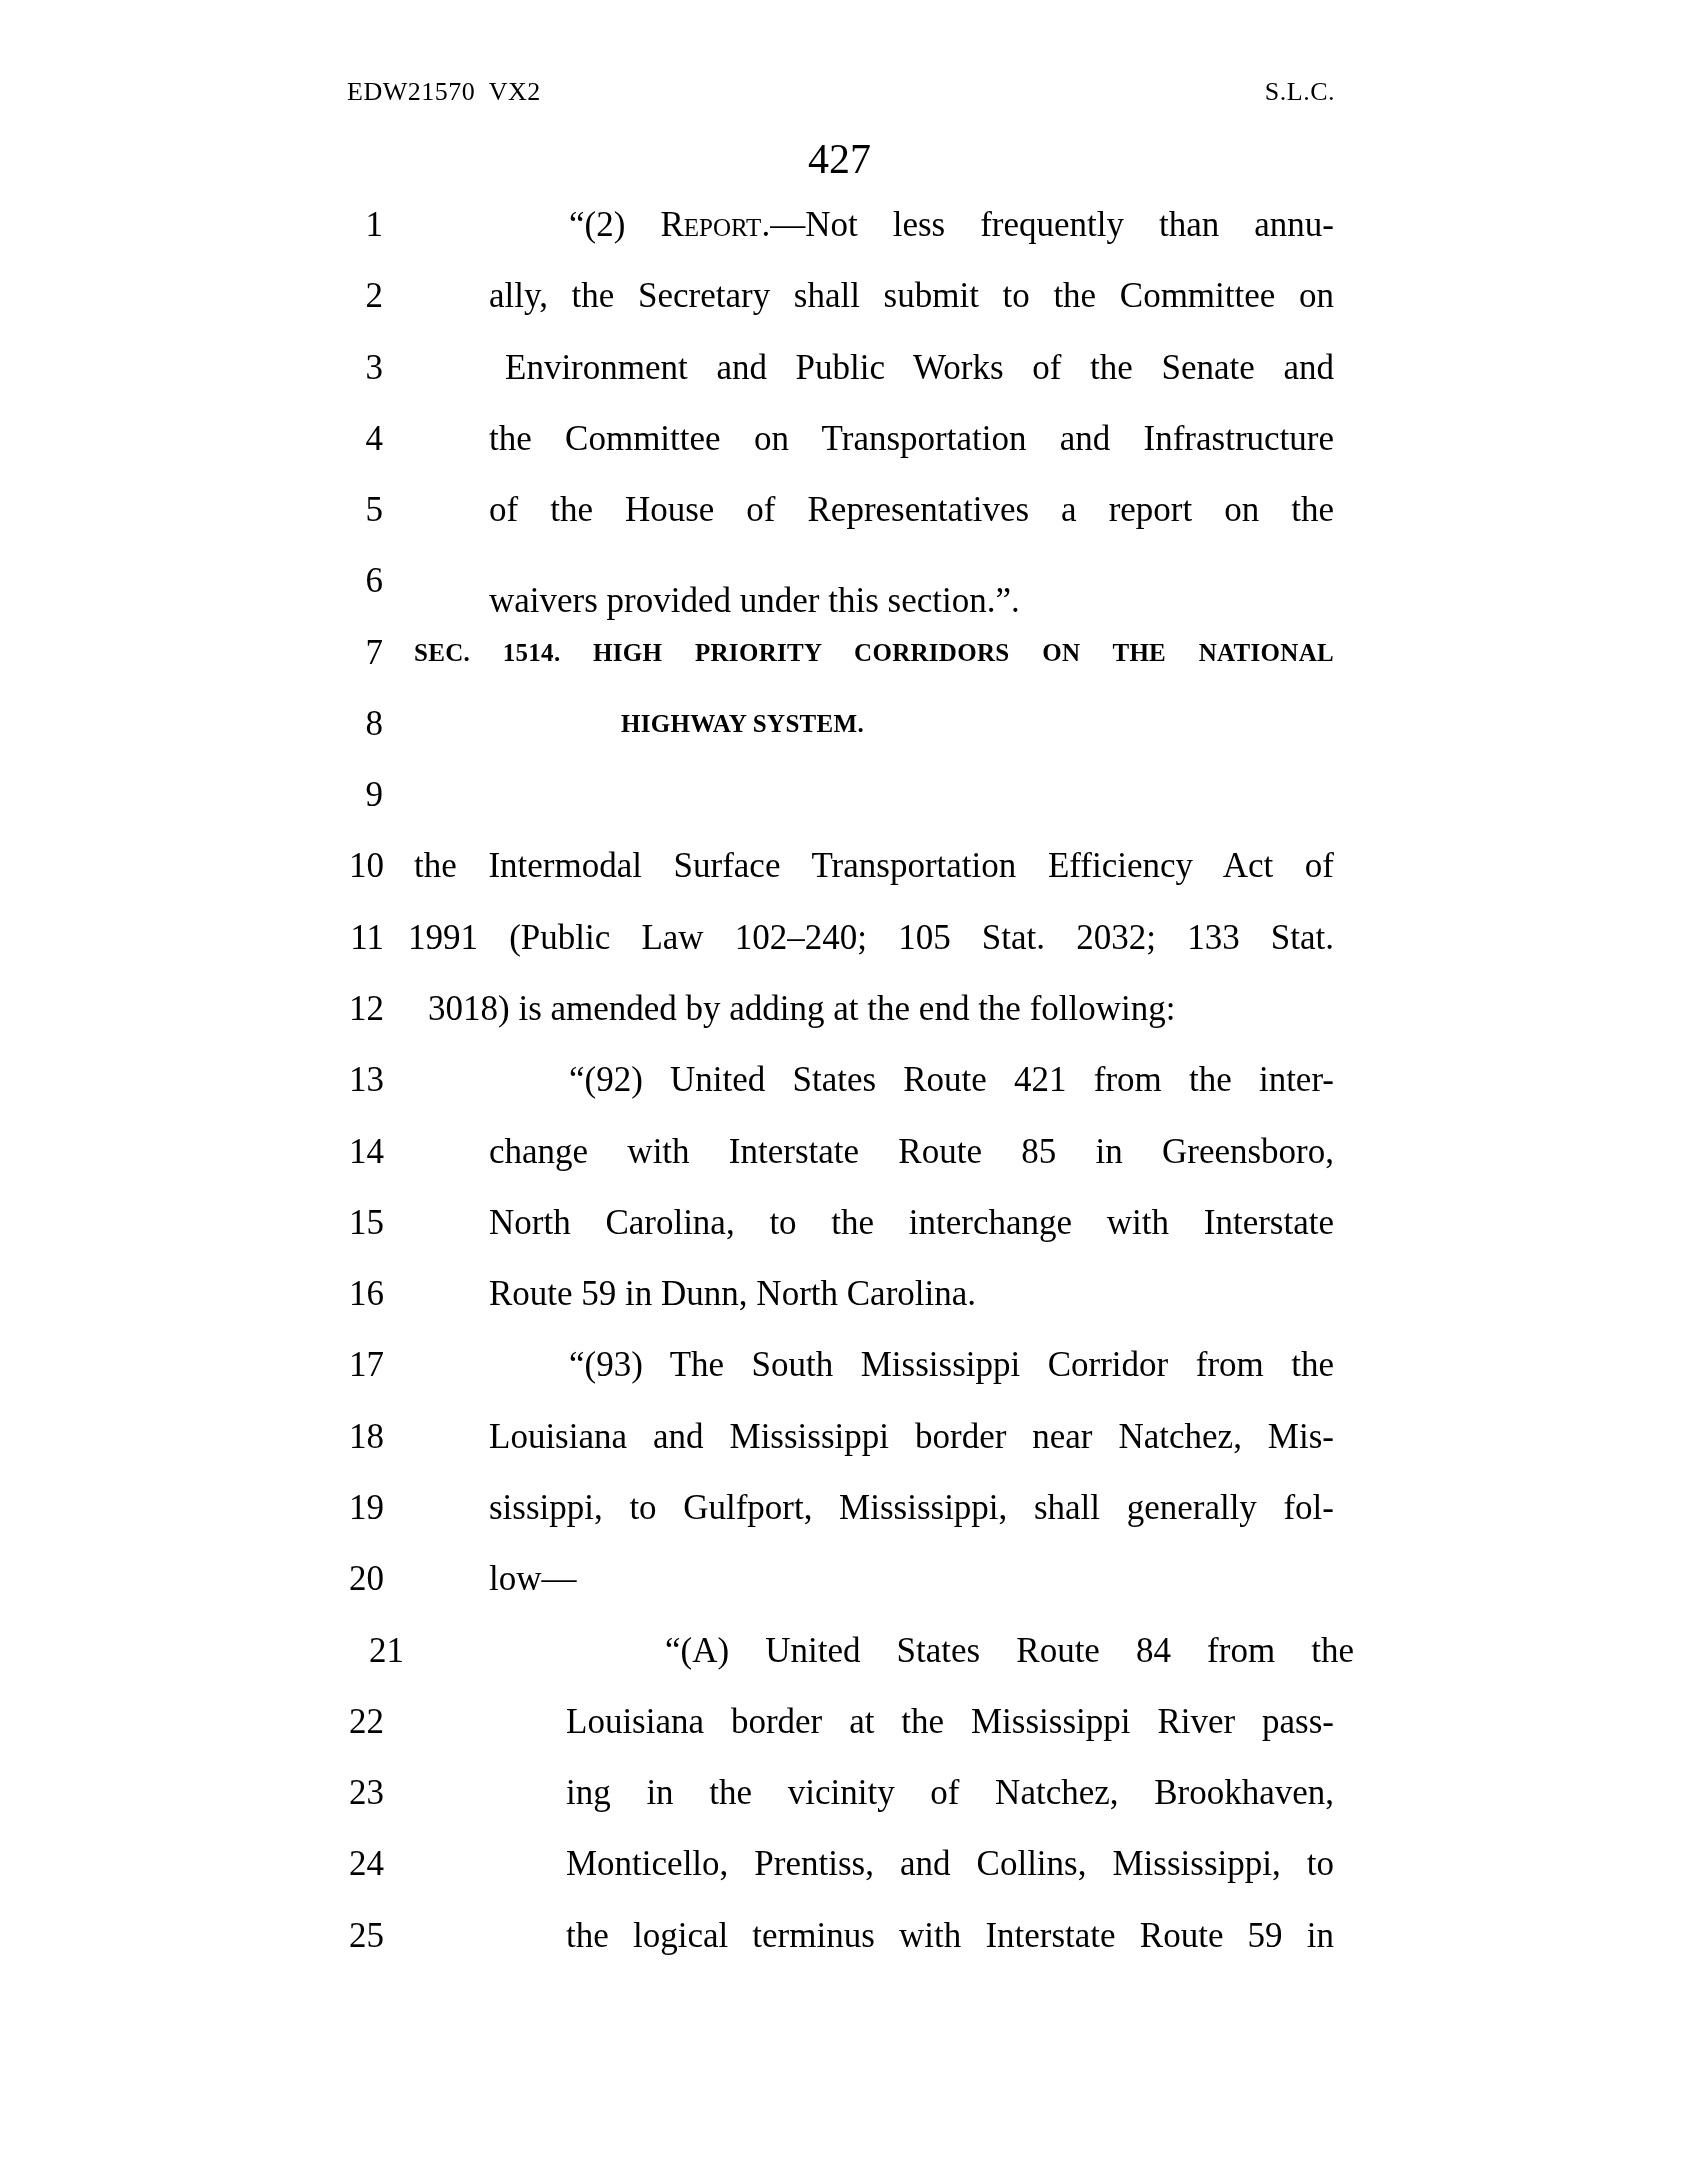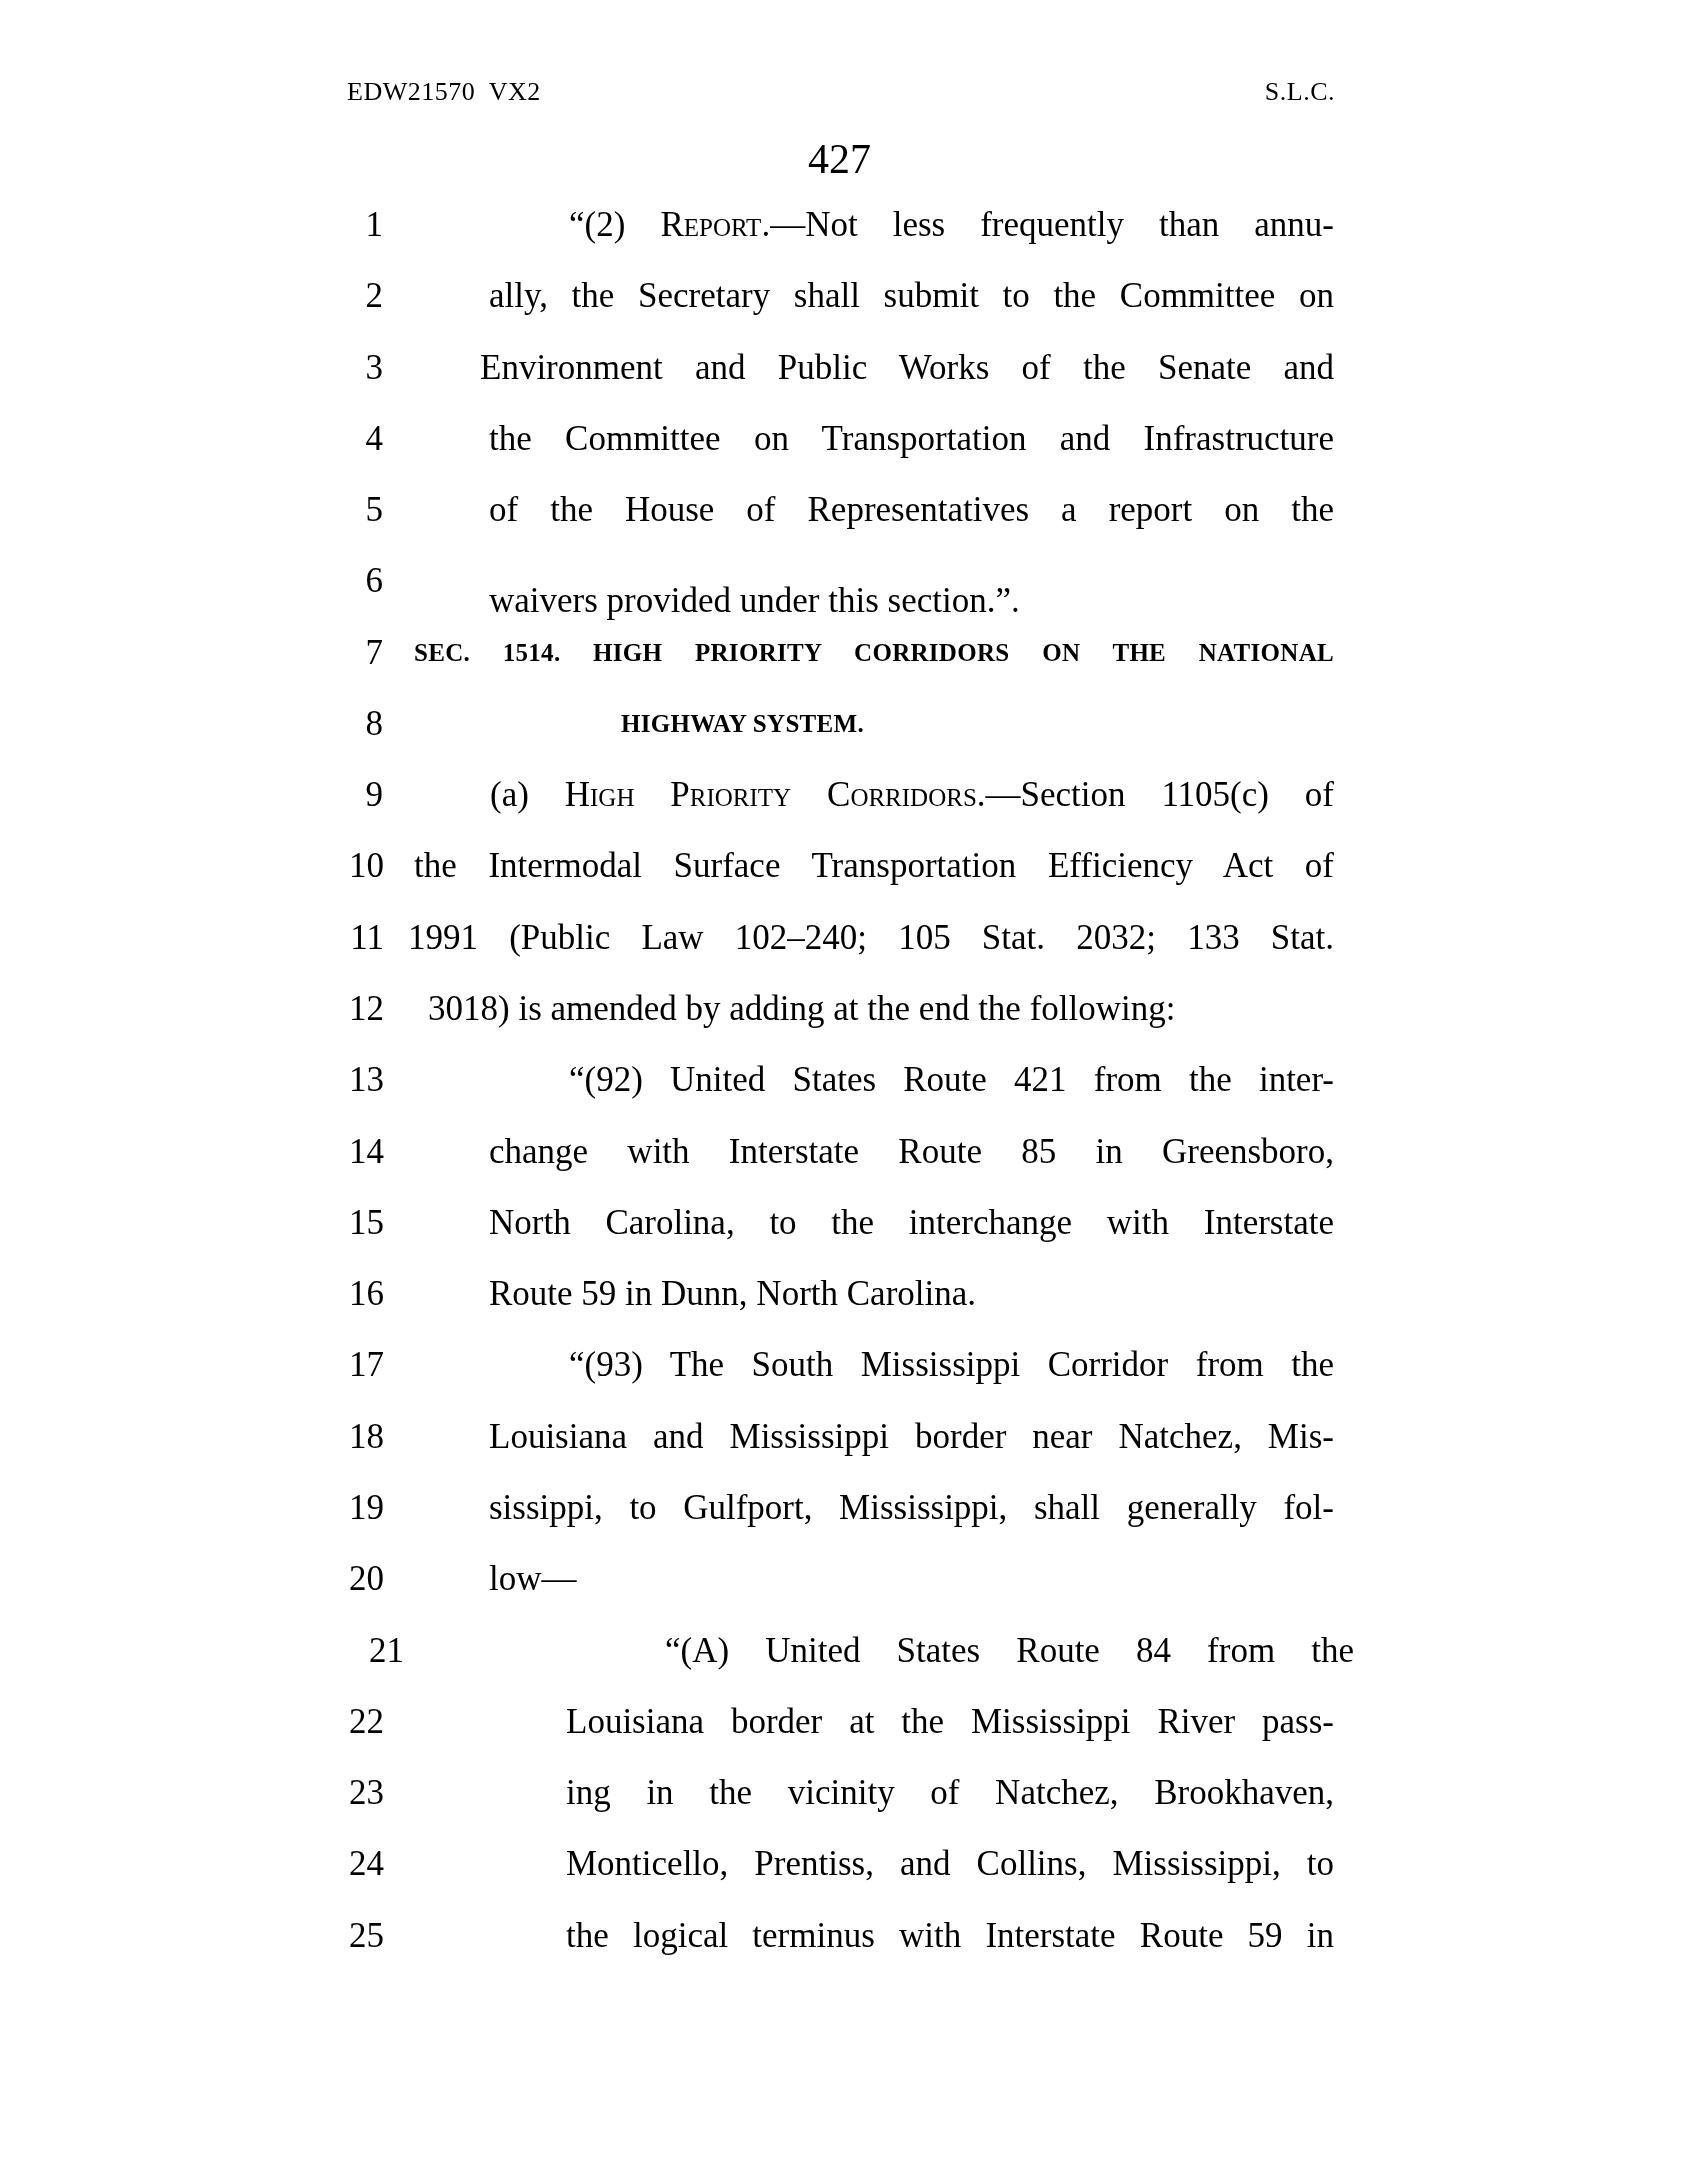--- a/index.html
+++ b/index.html
@@ -110,21 +110,21 @@
       <div class="line" style="top: 203px;">
         <span class="ln single" style="left: 335px; width: 48px;">1</span>
         <span class="txt" style="left: 569px;"><span>“(2) </span><span class="sc">Report</span><span>.—Not less frequently than annu-</span></span>
       </div>
       <div class="line" style="top: 274px;">
         <span class="ln single" style="left: 335px; width: 48px;">2</span>
         <span class="txt" style="left: 489px;"><span>ally, the Secretary shall submit to the Committee on</span></span>
       </div>
       <div class="line" style="top: 346px;">
         <span class="ln single" style="left: 335px; width: 48px;">3</span>
-        <span class="txt" style="left: 480px;"><span>Environment and Public Works of the Senate and</span></span>
+        <span class="txt" style="left: 505px;"><span>Environment and Public Works of the Senate and</span></span>
       </div>
       <div class="line" style="top: 417px;">
         <span class="ln single" style="left: 335px; width: 48px;">4</span>
         <span class="txt" style="left: 489px;"><span>the Committee on Transportation and Infrastructure</span></span>
       </div>
       <div class="line" style="top: 488px;">
         <span class="ln single" style="left: 335px; width: 48px;">5</span>
         <span class="txt" style="left: 489px;"><span>of the House of Representatives a report on the</span></span>
       </div>
       <div class="line" style="top: 559px;">
@@ -134,21 +134,20 @@
       <div class="line" style="top: 631px;">
         <span class="ln single" style="left: 335px; width: 48px;">7</span>
         <span class="txt heading" style="left: 414px;"><span>SEC. 1514. HIGH PRIORITY CORRIDORS ON THE NATIONAL</span></span>
       </div>
       <div class="line" style="top: 702px;">
         <span class="ln single" style="left: 335px; width: 48px;">8</span>
         <span class="txt last heading" style="left: 621px; right: auto;"><span>HIGHWAY SYSTEM.</span></span>
       </div>
       <div class="line" style="top: 773px;">
         <span class="ln single" style="left: 335px; width: 48px;">9</span>
-        <span class="txt" style="left: 490px;"><span>(a) </span><span class="sc">High Priority Corridors</span><span>.—Section 1105(c) of</span></span>
       </div>
       <div class="line" style="top: 844px;">
         <span class="ln" style="left: 325px; width: 59px;">10</span>
         <span class="txt" style="left: 414px;"><span>the Intermodal Surface Transportation Efficiency Act of</span></span>
       </div>
       <div class="line" style="top: 916px;">
         <span class="ln" style="left: 325px; width: 59px;">11</span>
         <span class="txt" style="left: 408px;"><span>1991 (Public Law 102–240; 105 Stat. 2032; 133 Stat.</span></span>
       </div>
       <div class="line" style="top: 987px;">

